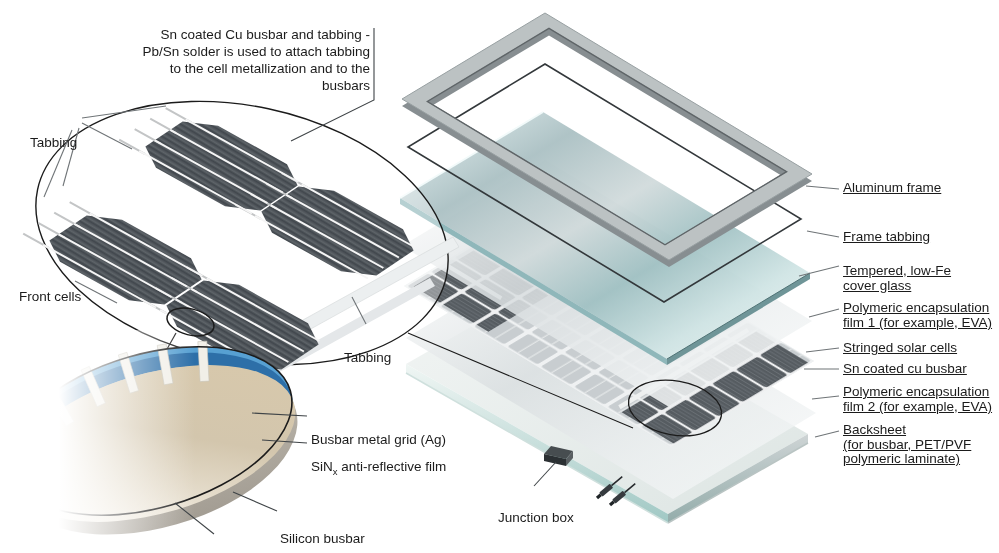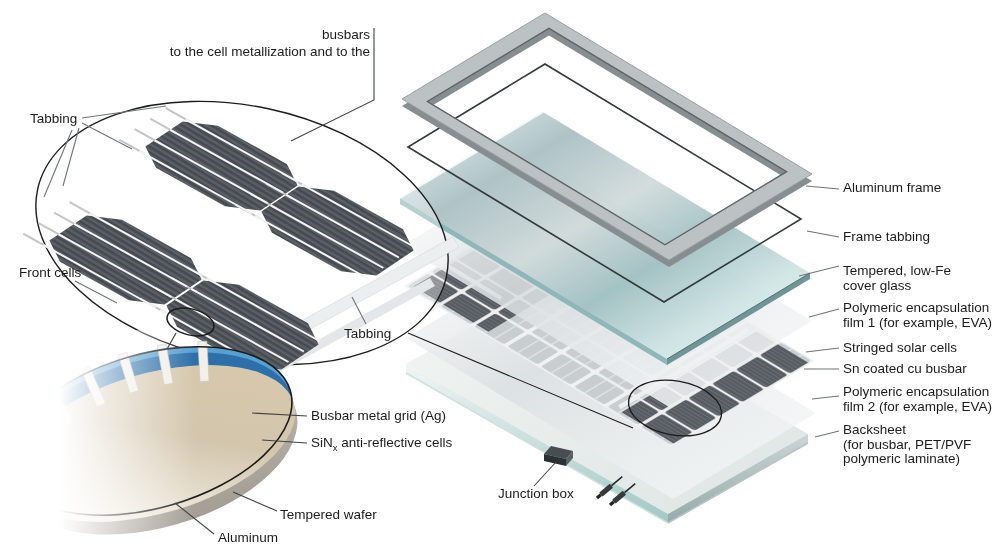--- a/index.html
+++ b/index.html
@@ -1,22 +1,22 @@
 <!DOCTYPE html>
 <html style="--cell-dark: #53585d; --ghost-cell: #c6cbce; --glass-teal: #a9cfd0; --anti-reflective-blue: #3c88c6; --wafer-tan: #d9c9ab; --backsheet-teal: #a9cdc9; --outline: #1b1b1b;"><head>
 <meta charset="utf-8">
 <style>
   html,body{margin:0;padding:0;background:#fff;}
   #stage{position:relative;width:999px;height:553px;background:#fff;overflow:hidden;
          font-family:"Liberation Sans","DejaVu Sans",sans-serif;color:#1b1b1b;}
   #art{position:absolute;left:0;top:0;}
-  .lbl{position:absolute;font-size:13.5px;line-height:16px;white-space:nowrap;}
+  .lbl{position:absolute;font-size:13.5px;line-height:16px;white-space:nowrap;margin-top:24px;}
   .callout{position:absolute;left:124px;top:26px;width:246px;text-align:right;
            font-size:13.5px;line-height:17px;}
-  .rlabel{position:absolute;left:843px;font-size:13.5px;line-height:14.5px;white-space:nowrap;}
+  .rlabel{position:absolute;left:843px;font-size:13.5px;line-height:14.5px;white-space:nowrap;text-decoration:underline;}
   sub{font-size:9.5px;line-height:0;}
 </style>
 </head>
 <body>
 
 <div id="stage">
 
 <svg id="art" width="999" height="553" viewBox="0 0 999 553">
   <defs>
     <pattern id="hatch" width="5" height="5" patternUnits="userSpaceOnUse" patternTransform="rotate(31)">
@@ -258,31 +258,33 @@
     <line x1="799" y1="276" x2="839" y2="266"></line>
     <line x1="809" y1="317" x2="839" y2="309"></line>
     <line x1="806" y1="352" x2="839" y2="348"></line>
     <line x1="804" y1="369" x2="839" y2="369"></line>
     <line x1="812" y1="399" x2="839" y2="396"></line>
     <line x1="815" y1="437" x2="839" y2="431"></line>
   </g>
 </svg>
 
 <div class="callout">
+  <div>Sn coated Cu busbar and tabbing -</div>
+  <div>Pb/Sn solder is used to attach tabbing</div>
+  <div>to the cell metallization and to the</div>
   <div>busbars</div>
-  <div>to the cell metallization and to the</div>
 </div>
 
 <div class="lbl" style="left:30px;top:111px">Tabbing</div>
 <div class="lbl" style="left:19px;top:265px">Front cells</div>
 <div class="lbl" style="left:344px;top:326px">Tabbing</div>
 
 <div class="lbl" style="left:311px;top:408px">Busbar metal grid (Ag)</div>
-<div class="lbl" style="left:311px;top:435px"><span>SiN</span><sub>x</sub><span> anti-reflective cells</span></div>
-<div class="lbl" style="left:280px;top:507px">Tempered wafer</div>
+<div class="lbl" style="left:311px;top:435px"><span>SiN</span><sub>x</sub><span> anti-reflective film</span></div>
+<div class="lbl" style="left:280px;top:507px">Silicon busbar</div>
 <div class="lbl" style="left:218px;top:530px">Aluminum</div>
 
 <div class="lbl" style="left:498px;top:486px">Junction box</div>
 
 <div class="rlabel" style="top:181px">
   <div>Aluminum frame</div>
 </div>
 <div class="rlabel" style="top:230px">
   <div>Frame tabbing</div>
 </div>

